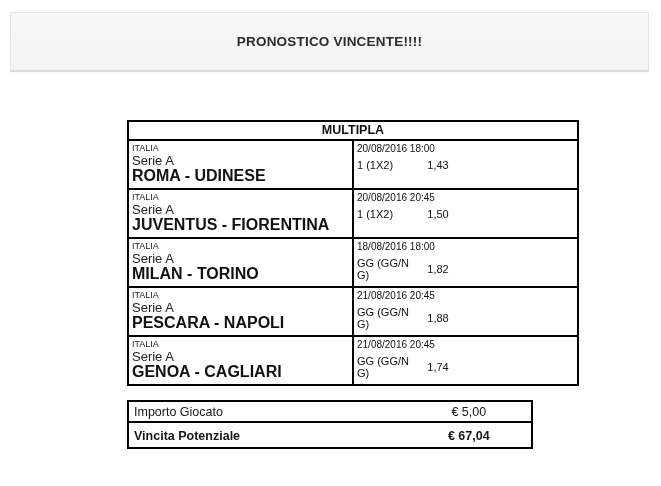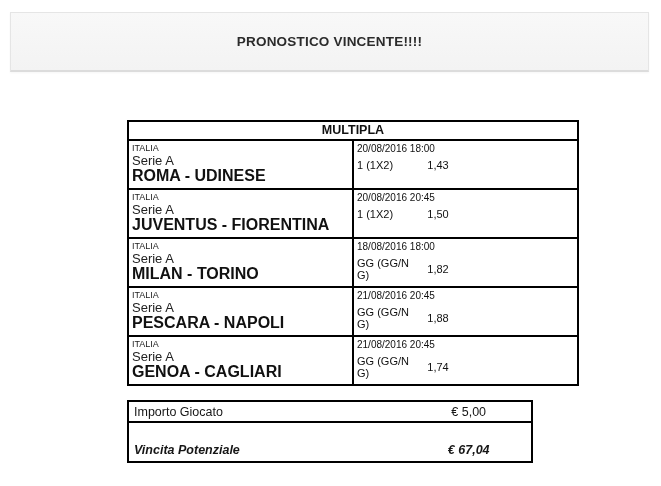--- a/index.html
+++ b/index.html
@@ -117,23 +117,22 @@
     font-size: 12.5px;
     line-height: 17px;
     padding: 0 5px;
     color: #161616;
   }
   table.summary tr:first-child td { padding-top: 2px; }
   table.summary td.summary-value { text-align: center; }
   table.summary tr.total td {
     border-top: 2px solid #000000;
     font-weight: bold;
-    padding-top: 19px;
+    padding-top: 5px;
     padding-bottom: 2px;
-    font-style: italic;
   }
   .summary-box-border {
     border: 2px solid #000000;
   }
 </style>
 </head>
 <body>
 
 <div class="page">
 

